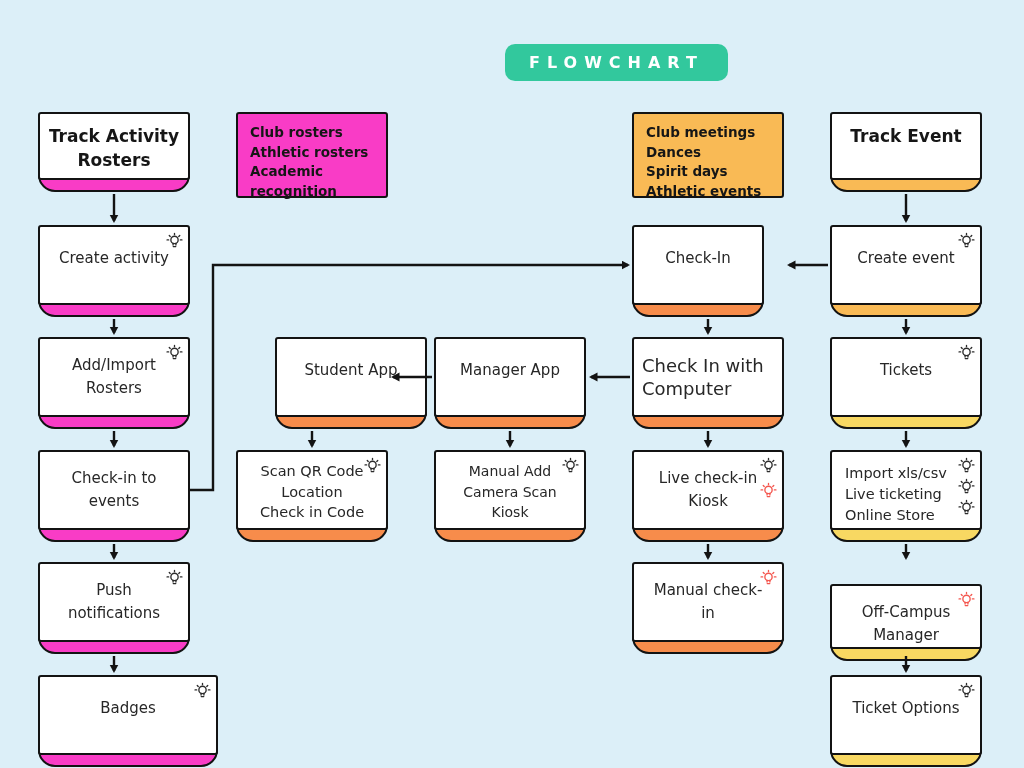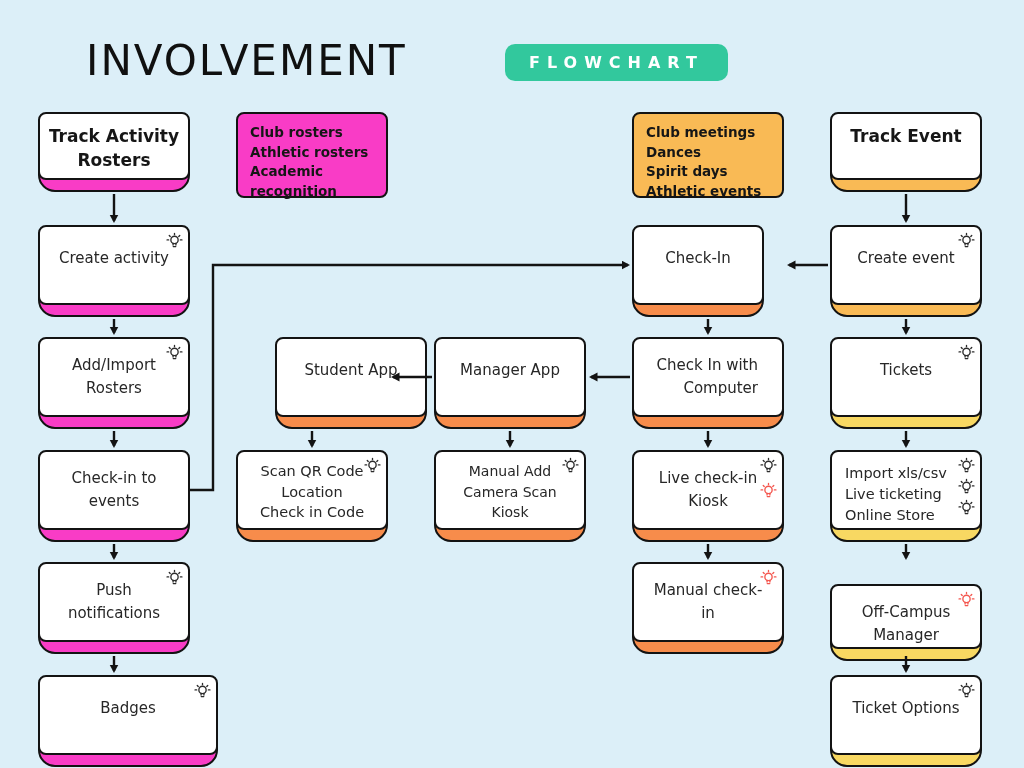--- a/index.html
+++ b/index.html
@@ -8,36 +8,35 @@
   .title{position:absolute;left:86px;top:36px;font-size:42px;font-weight:400;
          letter-spacing:2px;color:#101010;}
   .badge{position:absolute;left:505px;top:44px;height:37px;padding:0 24px;border-radius:10px;
          display:flex;align-items:center;justify-content:center;color:#ffffff;
          font-size:16px;font-weight:700;letter-spacing:7px;}
   svg.connectors{position:absolute;left:0;top:0;pointer-events:none;z-index:3;}
   .node{position:absolute;z-index:2;}
   .node .band{position:absolute;left:0;right:0;top:12px;bottom:-12px;
               border:2px solid #131313;border-radius:17px;box-sizing:border-box;}
   .node .face{position:absolute;left:0;top:0;width:100%;height:100%;background:#ffffff;
-              border:2px solid #131313;border-radius:8px;box-sizing:border-box;color:#272727;}
+              border:2px solid #131313;border-radius:3px;box-sizing:border-box;color:#272727;}
   .node.kind-note .face{font-weight:700;color:#161616;}
   .node.kind-header .face{font-weight:700;color:#161616;}
   .lines{position:relative;width:100%;height:100%;box-sizing:border-box;}
   .line{white-space:nowrap;}
   .bulbs{position:absolute;top:7px;right:6px;display:flex;flex-direction:column;
          align-items:center;z-index:4;}
   .bulb{display:block;}
   .bulb.black{color:#2b2b2b;}
   .bulb.red{color:#F4564E;}
 </style>
 </head>
 <body>
 
 <div class="canvas" style="background: rgb(220, 239, 248);">
-  <div class="title">INVOLVEMENT</div>
   <div class="badge" style="background: rgb(50, 200, 157);">FLOWCHART</div>
   <svg class="connectors" width="1024" height="768" viewBox="0 0 1024 768">
     <defs>
       <marker id="ah" markerWidth="10" markerHeight="10" refX="6.5" refY="4.5" orient="auto" markerUnits="userSpaceOnUse">
         <path d="M0,0 L8.5,4.5 L0,9 z" fill="#131313"></path>
       </marker>
     </defs>
     <g id="edge-group" stroke="#131313" stroke-width="2.4" fill="none">
         <path d="M114 194 L114 221" marker-end="url(#ah)"></path>
         <path d="M114 319 L114 333" marker-end="url(#ah)"></path>
@@ -164,21 +163,21 @@
         <div class="band" style="background:#F78C4B"></div>
         <div class="face">
           <div class="lines" style="font-size:15px;line-height:23px;padding:20px 8px 0 8px;text-align:center;">
             <div class="line">Manager App</div>
           </div>
         </div>
       </div>
       <div class="node kind-step" style="left: 632px; top: 337px; width: 152px; height: 80px;">
         <div class="band" style="background:#F78C4B"></div>
         <div class="face">
-          <div class="lines" style="font-size:15px;line-height:23px;padding:15px 24px 0 8px;text-align:right;">
+          <div class="lines" style="font-size:18px;line-height:23px;padding:15px 16px 0 8px;text-align:left;">
             <div class="line">Check In with</div>
             <div class="line">Computer</div>
           </div>
         </div>
       </div>
       <div class="node kind-step" style="left: 830px; top: 337px; width: 152px; height: 80px;">
         <div class="band" style="background:#F8D862"></div>
         <div class="face">
           <div class="lines" style="font-size:15px;line-height:23px;padding:20px 8px 0 8px;text-align:center;">
             <div class="line">Tickets</div>

